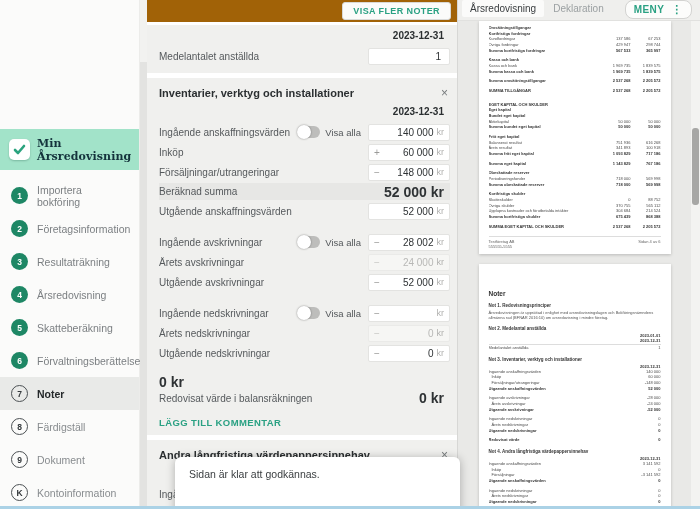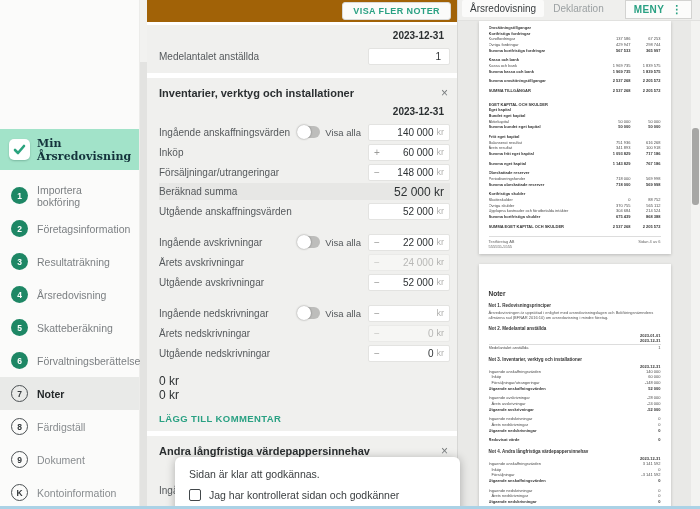--- a/index.html
+++ b/index.html
@@ -42,41 +42,41 @@
   .toggle::after { content:""; position:absolute; left:-1px; top:-1px; width:14px; height:14px; background:#fff; border-radius:50%; box-shadow:0 0 2px rgba(0,0,0,.45); }
   .toggle-label { font-size:9.5px; color:#55595c; }
   .ibox { display:none; width:82px; flex:0 0 82px; height:17px; background:#fff; border:1px solid #e3e3e1; border-radius:2px; align-items:center; padding:0 5px; gap:3px; }
   .k-input .ibox { display:flex; }
   .ibox .pfx { color:#9a9a98; font-size:10px; width:7px; flex:0 0 7px; }
   .ibox .val { flex:1; text-align:right; font-size:10px; color:#2e3234; white-space:nowrap; }
   .ibox .unit { color:#b1b1af; font-size:9px; }
   .f-disabled .ibox { background:#f6f6f4; border-color:#eaeae8; }
   .f-disabled .val { color:#b8b8b6; }
   .f-disabled .pfx { color:#c8c8c6; }
-  .sumval { display:none; font-size:12px; font-weight:normal; color:#2e3234; padding-right:6px; white-space:nowrap; }
+  .sumval { display:none; font-size:14px; font-weight:bold; color:#2e3234; padding-right:6px; white-space:nowrap; }
   .k-summary .sumval, .k-total .sumval { display:block; }
   .k-summary { background:#e7e7e5; min-height:17px; margin:1px 0;gap:40px; }
   .k-total { min-height:14px; }
   .k-gap { min-height:11px; }
   .lnk { display:none; color:#2aa183; font-size:9.5px; font-weight:bold; letter-spacing:.4px; cursor:pointer; }
   .k-link { min-height:22px; align-items:flex-end; }
   .k-link .lnk { display:inline; }
 
   
   .dialog { position:absolute; left:175px; top:457px; width:285px; height:62px; background:#fff; border-radius:6px; box-shadow:0 1px 10px rgba(0,0,0,.28); padding:11px 14px; z-index:6; }
   .dialog-msg { font-size:10.5px; color:#3a3e40; margin-bottom:9px; }
   .dialog-check { display:flex; align-items:center; gap:8px; font-size:10.5px; color:#3a3e40; cursor:pointer; }
   .checkbox { width:12px; height:12px; border:1.6px solid #42474a; border-radius:2px; background:#fff; flex:0 0 12px; }
 
   
   .preview { flex:1; position:relative; background:#e9e9e7; border-left:1px solid #d7d7d5; overflow:hidden; }
   .preview-header { height:21px; background:#efefed; border-bottom:1px solid #e1e1df; display:flex; align-items:flex-start; padding:0 4px; gap:13px; }
   .ptab { font-size:10px; color:#9ba0a2; padding:3px 8px; cursor:pointer; border-radius:2px; }
   .ptab.active { background:#fbfbfa; color:#393d3f; }
-  .menu-btn { margin-left:auto; margin-right:8px; display:flex; align-items:center; gap:7px; border:1px solid #d3d3d1; background:#fcfcfb; color:#2aa183; font-size:10px; font-weight:bold; letter-spacing:.4px; padding:2px 8px; border-radius:0; cursor:pointer; }
+  .menu-btn { margin-left:auto; margin-right:8px; display:flex; align-items:center; gap:7px; border:1px solid #d3d3d1; background:#fcfcfb; color:#2aa183; font-size:10px; font-weight:bold; letter-spacing:.4px; padding:2px 8px; border-radius:8px; cursor:pointer; }
   .menu-dots { color:#2aa183; font-weight:bold; font-size:11px; }
   .pages { position:absolute; left:0; right:9px; top:21px; bottom:0; display:flex; flex-direction:column; align-items:center; overflow:hidden; }
   .page { background:#fff; width:192px; box-shadow:0 1px 3px rgba(0,0,0,.2); flex:0 0 auto; }
   .page-1 { height:233px; padding:4px 10px 0; position:relative; }
   .page-2 { margin-top:10px; height:300px; padding:26px 10px 0; }
   .doc { font-size:4px; line-height:1.42; color:#4a4a4a; }
   .drow { display:flex; }
   .drow .dn { flex:1; white-space:nowrap; overflow:hidden; }
   .drow .dv { width:30px; flex:0 0 30px; text-align:right; white-space:nowrap; }
   .drow.f-bold { font-weight:bold; color:#333; }
@@ -237,21 +237,21 @@
 
   </div>
             <div class="frow f-toggle k-input">
     <span class="lbl">Ingående avskrivningar</span>
     <span class="toggle-wrap">
       <span class="toggle"></span>
       <span class="toggle-label">Visa alla</span>
     </span>
     <span class="ibox">
       <span class="pfx">−</span>
-      <span class="val">22 000</span>
+      <span class="val">28 002</span>
       <span class="unit">kr</span>
     </span>
 
   </div>
             <div class="frow f-disabled k-input">
     <span class="lbl">Årets avskrivningar</span>
 
     <span class="ibox">
       <span class="pfx">−</span>
       <span class="val">24 000</span>
@@ -309,20 +309,21 @@
             <div class="frow k-gap">
     <span class="lbl"></span>
 
   </div>
             <div class="frow k-total">
 
     <span class="sumval">0 kr</span>
 
   </div>
             <div class="frow k-total">
+    <span class="lbl">Redovisat värde i balansräkningen</span>
 
     <span class="sumval">0 kr</span>
 
   </div>
             <div class="frow k-link">
 
     <span class="lnk">LÄGG TILL KOMMENTAR</span>
   </div>
           </div>
       </div>
@@ -707,20 +708,16 @@
       </div>
     </div>
 
     <div class="vtrack-right">
         <div class="thumb"></div>
       </div>
   </div>
 
   <div class="dialog">
     <div class="dialog-msg">Sidan är klar att godkännas.</div>
-    <div class="dialog-check">
-      <span class="checkbox"></span>
-      <span>Jag har kontrollerat sidan och godkänner</span>
-    </div>
   </div>
 
   <div class="bottom-line"></div>
 </div>
 
 </body></html>

